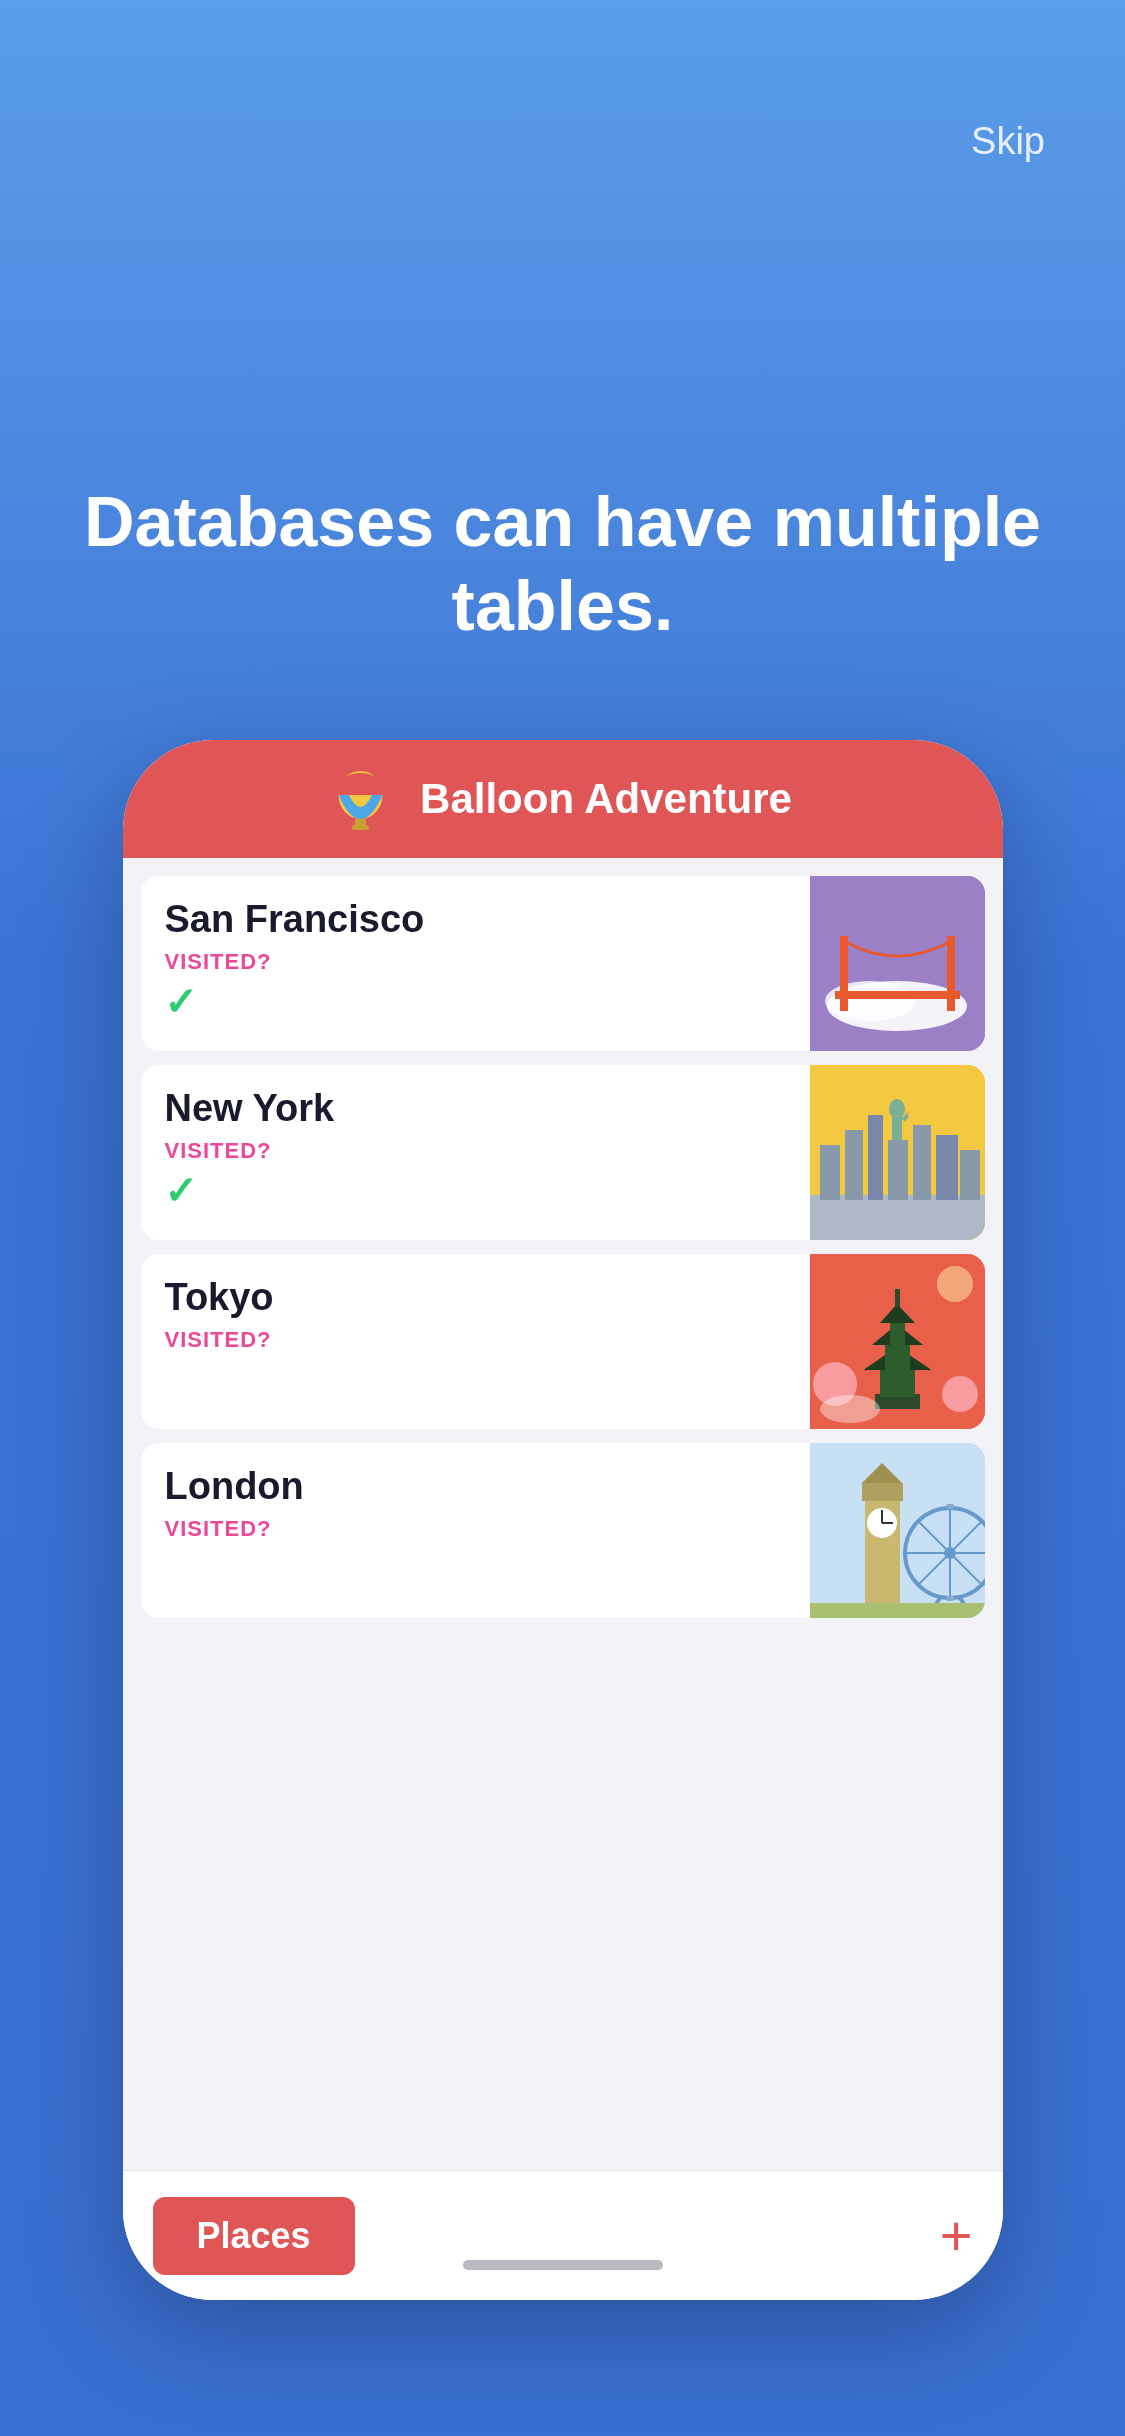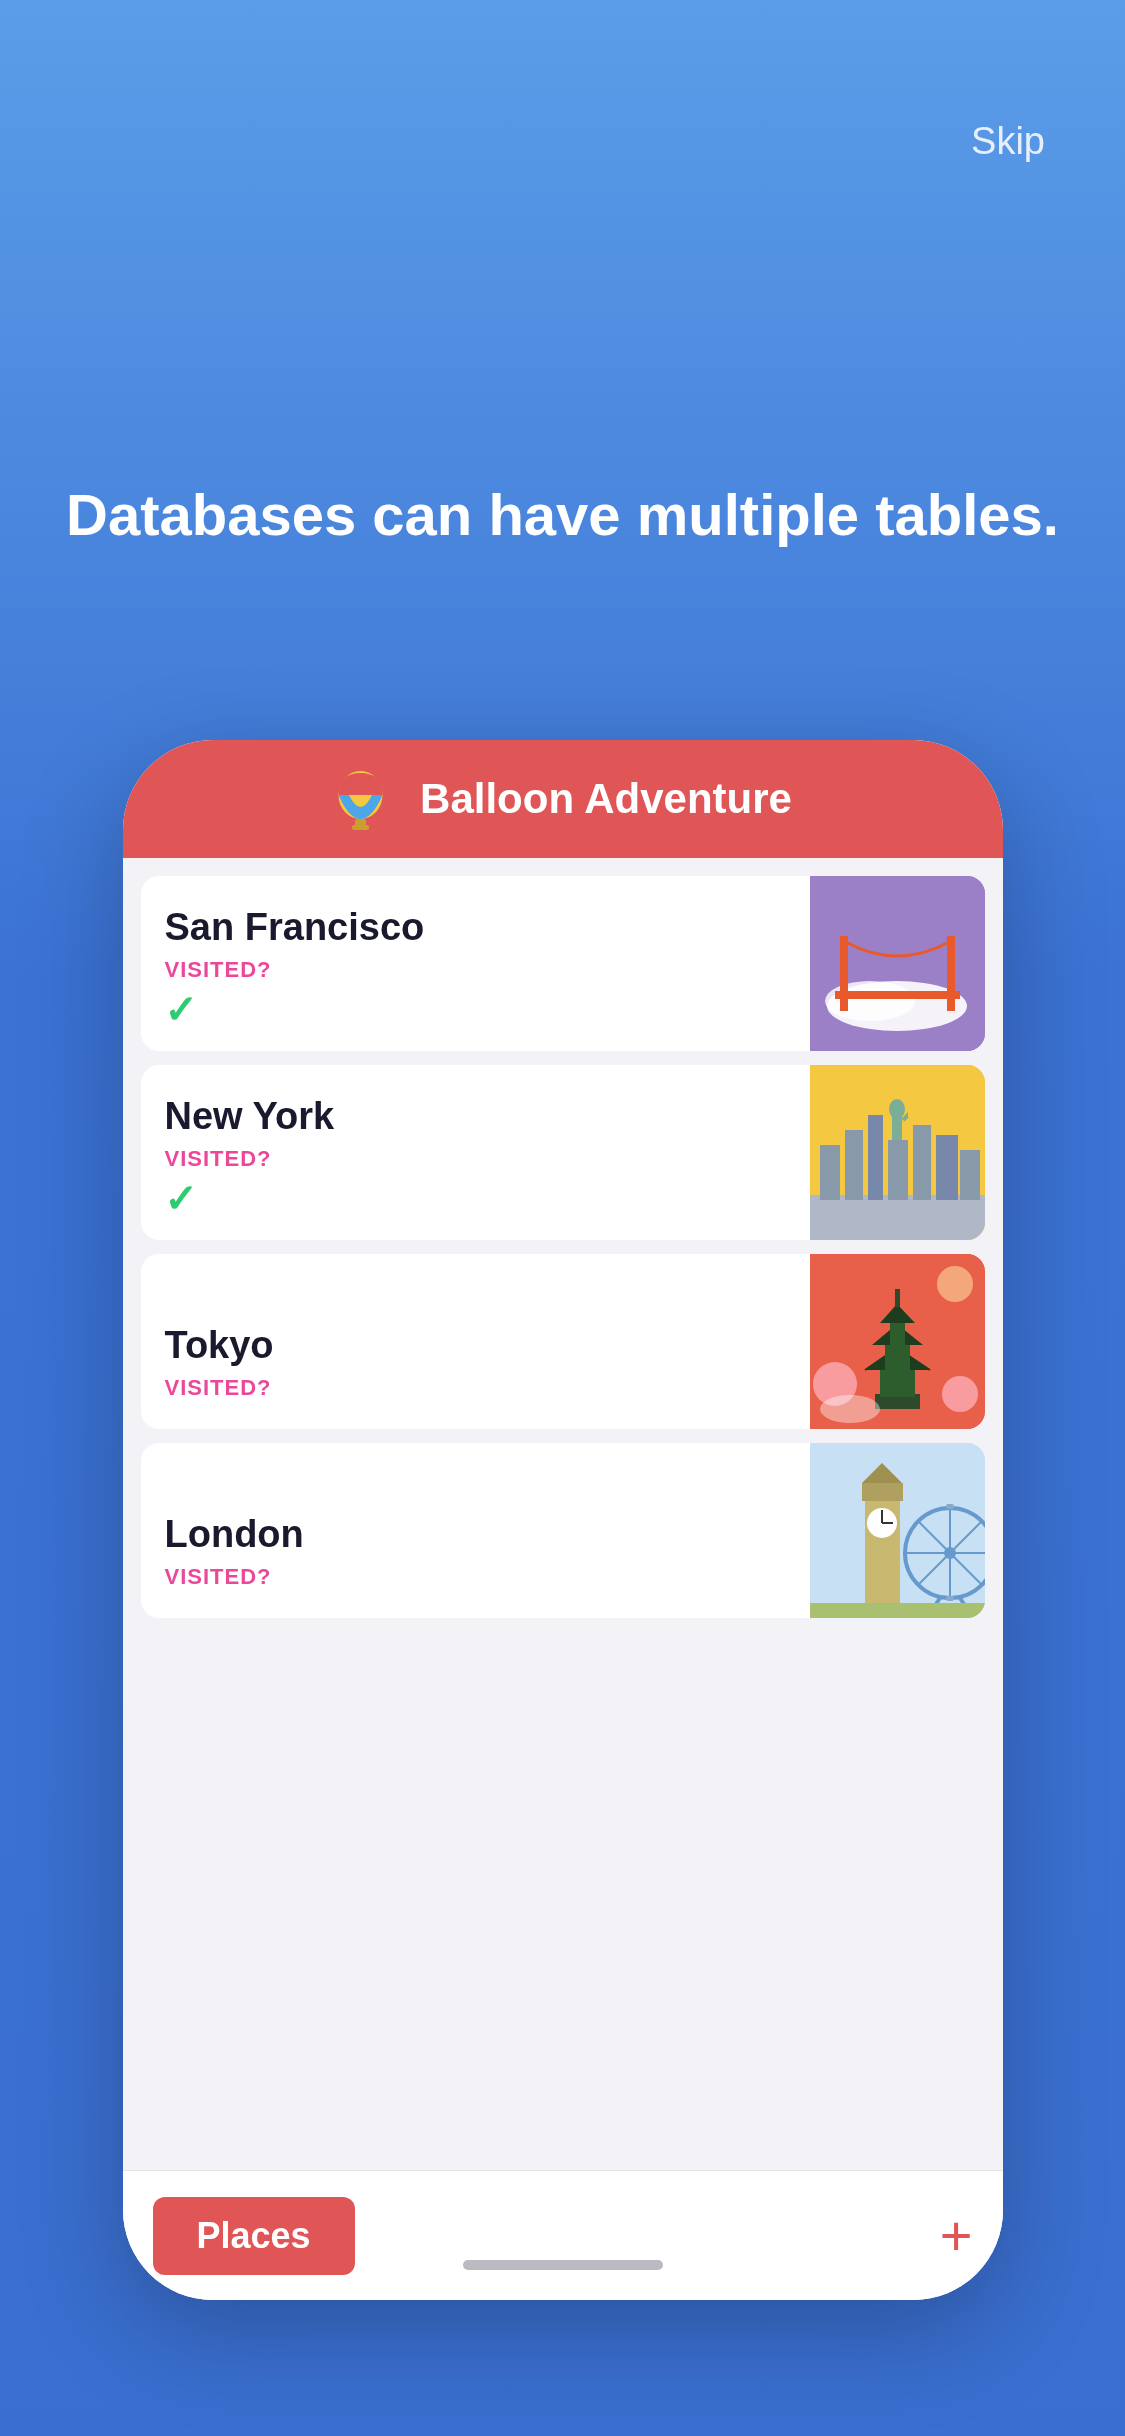--- a/index.html
+++ b/index.html
@@ -28,21 +28,21 @@
       position: absolute;
       top: 480px;
       left: 0;
       right: 0;
       text-align: center;
       padding: 0 60px;
     }
 
     .heading-main {
       color: #ffffff;
-      font-size: 58px;
+      font-size: 70px;
       font-weight: 800;
       line-height: 1.2;
       margin-bottom: 20px;
     }
 
     .heading-sub {
       color: #ffffff;
       font-size: 44px;
       font-weight: 600;
       line-height: 1.3;
@@ -80,21 +80,21 @@
     .app-header-title {
       color: #ffffff;
       font-size: 42px;
       font-weight: 600;
     }
 
     .list-item {
       background: #ffffff;
       border-radius: 18px;
       display: flex;
-      align-items: flex-end;
+      align-items: flex-start;
       overflow: hidden;
       height: 175px;
     }
 
     .list-item-info {
       flex: 1;
       padding: 22px 24px;
     }
 
     .list-item-name {

